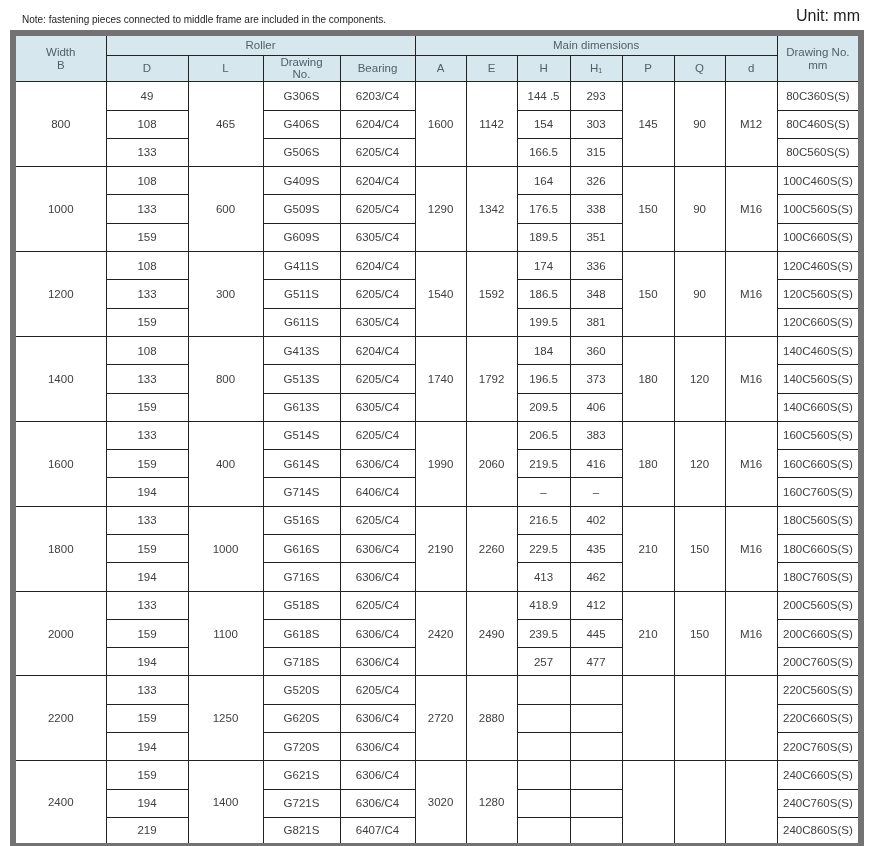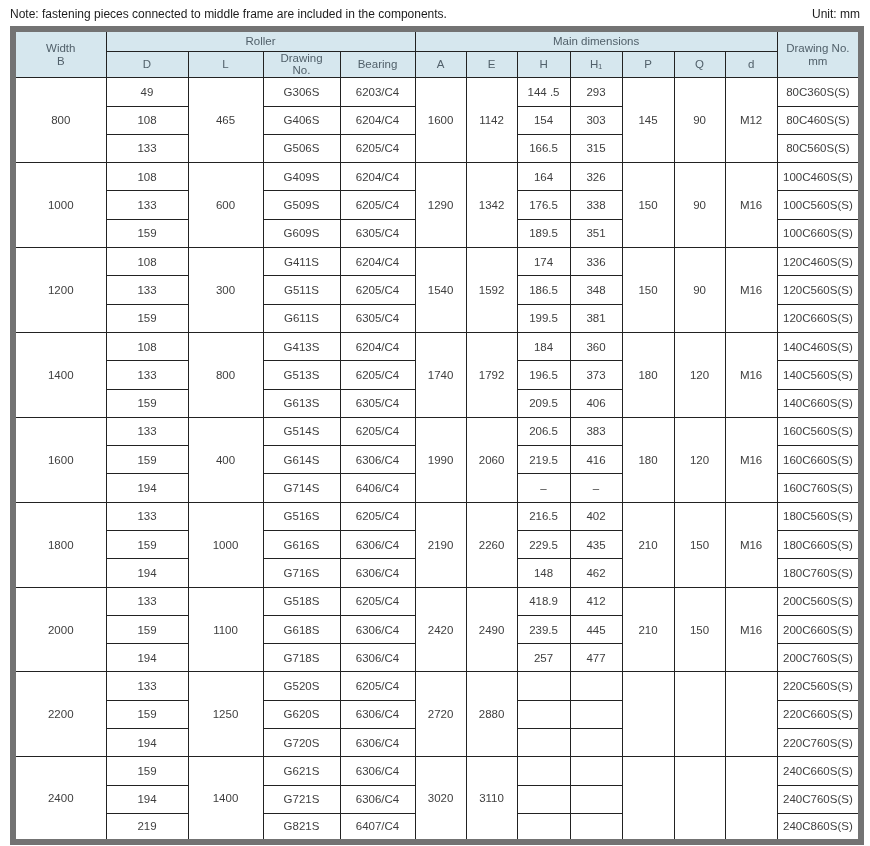--- a/index.html
+++ b/index.html
@@ -11,22 +11,22 @@
     font-family: "Liberation Sans", "DejaVu Sans", sans-serif;
     color: #1d1d1d;
   }
   .page { padding: 4px 8px 0 10px; }
   .topbar {
     display: flex;
     justify-content: space-between;
     align-items: flex-end;
     padding: 3px 2px 5px 0;
   }
-  .note { font-size: 12px; color: #1d1d1d; }
-  .unit { font-size: 12px; color: #1d1d1d; }
+  .note { font-size: 10px; color: #1d1d1d; margin-left: 12px; }
+  .unit { font-size: 16px; color: #1d1d1d; }
   table.spec {
     border-collapse: collapse;
     table-layout: fixed;
     width: 848px;
     border: 6px solid #737373;
   }
   .spec th, .spec td {
     border: 1px solid #222;
     text-align: center;
     vertical-align: middle;
@@ -275,21 +275,21 @@
           <td>G616S</td>
           <td>6306/C4</td>
           <td>229.5</td>
           <td>435</td>
           <td>180C660S(S)</td>
         </tr>
         <tr>
           <td>194</td>
           <td>G716S</td>
           <td>6306/C4</td>
-          <td>148</td>
+          <td>413</td>
           <td>462</td>
           <td>180C760S(S)</td>
         </tr>
         <tr>
           <td rowspan="3">2000</td>
           <td>133</td>
           <td rowspan="3">1100</td>
           <td>G518S</td>
           <td>6205/C4</td>
           <td rowspan="3">2420</td>
@@ -348,21 +348,21 @@
           <td></td>
           <td>220C760S(S)</td>
         </tr>
         <tr>
           <td rowspan="3">2400</td>
           <td>159</td>
           <td rowspan="3">1400</td>
           <td>G621S</td>
           <td>6306/C4</td>
           <td rowspan="3">3020</td>
-          <td rowspan="3">3110</td>
+          <td rowspan="3">1280</td>
           <td></td>
           <td></td>
           <td rowspan="3"></td>
           <td rowspan="3"></td>
           <td rowspan="3"></td>
           <td>240C660S(S)</td>
         </tr>
         <tr>
           <td>194</td>
           <td>G721S</td>

